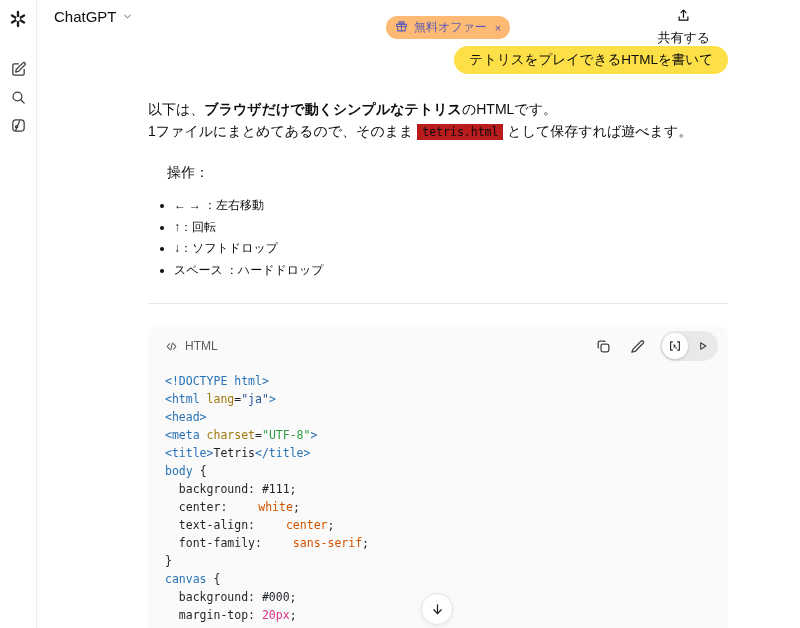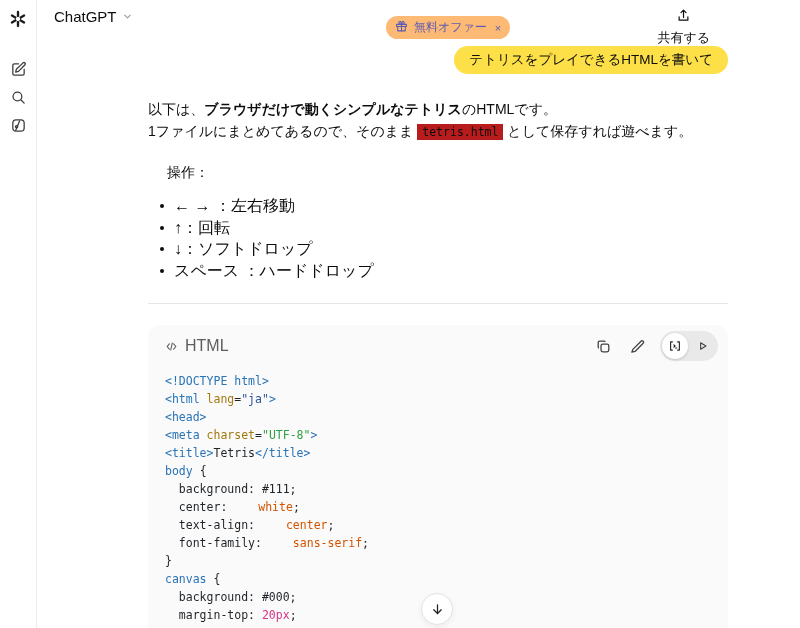--- a/index.html
+++ b/index.html
@@ -34,29 +34,29 @@
   .content { width:580px; margin-left:111px; }
   .bubble-row { display:flex; justify-content:flex-end; margin-top:12px; }
   .user-bubble { background:#fde047; border-radius:16px; padding:5px 15px; font-size:13.5px; line-height:18px; }
 
   .assistant { margin-top:24px; font-size:14px; line-height:22px; }
   .assistant b { font-weight:700; }
   .inline-code { font-family:"DejaVu Sans Mono","Liberation Mono",monospace; font-size:11.5px;
     background:#b91c1c; border-radius:0; padding:1px 5px; }
   .controls-heading { margin-top:18px; font-size:14px;margin-left:19px; }
   ul.controls { margin-top:12px; list-style:none; }
-  ul.controls li { position:relative; padding-left:26px; font-size:16px; line-height:21.5px; }
+  ul.controls li { position:relative; padding-left:26px; font-size:12px; line-height:21.5px;font-family:Liberation Serif, serif; }
   ul.controls li::before { content:""; position:absolute; left:12px; top:9px; width:4px; height:4px;
     border-radius:50%; background:#0d0d0d; }
   hr.divider { border:none; border-top:1px solid #e6e6e6; margin-top:22px; }
 
   
   .code-card { margin-top:21px; background:#fafafa; border-radius:12px 12px 0 0; height:314px; overflow:hidden; }
   .code-header { height:42px; display:flex; align-items:center; padding:0 10px 0 17px; }
-  .code-lang { display:flex; align-items:center; gap:7px; font-size:16px; color:#5d5d5d; }
+  .code-lang { display:flex; align-items:center; gap:7px; font-size:12px; color:#5d5d5d; }
   .code-lang svg { display:block; color:#5d5d5d; }
   .code-actions { margin-left:auto; display:flex; align-items:center; gap:12px; }
   .icon-btn { width:22px; height:22px; display:flex; align-items:center; justify-content:center;
     color:#414141; cursor:pointer; border-radius:6px; }
   .run-pill { display:flex; align-items:center; background:#e9e9e9; border-radius:999px; padding:2px; gap:2px; }
   .pill-toggle { width:26px; height:26px; border-radius:50%; background:#fff; display:flex; align-items:center;
     justify-content:center; box-shadow:0 1px 3px rgba(0,0,0,.18); color:#212121; cursor:pointer; }
   .pill-play { width:26px; height:24px; display:flex; align-items:center; justify-content:center; color:#414141; cursor:pointer; }
 
   .code-body { padding:5px 17px 0; font-family:"DejaVu Sans Mono","Liberation Mono",monospace;

